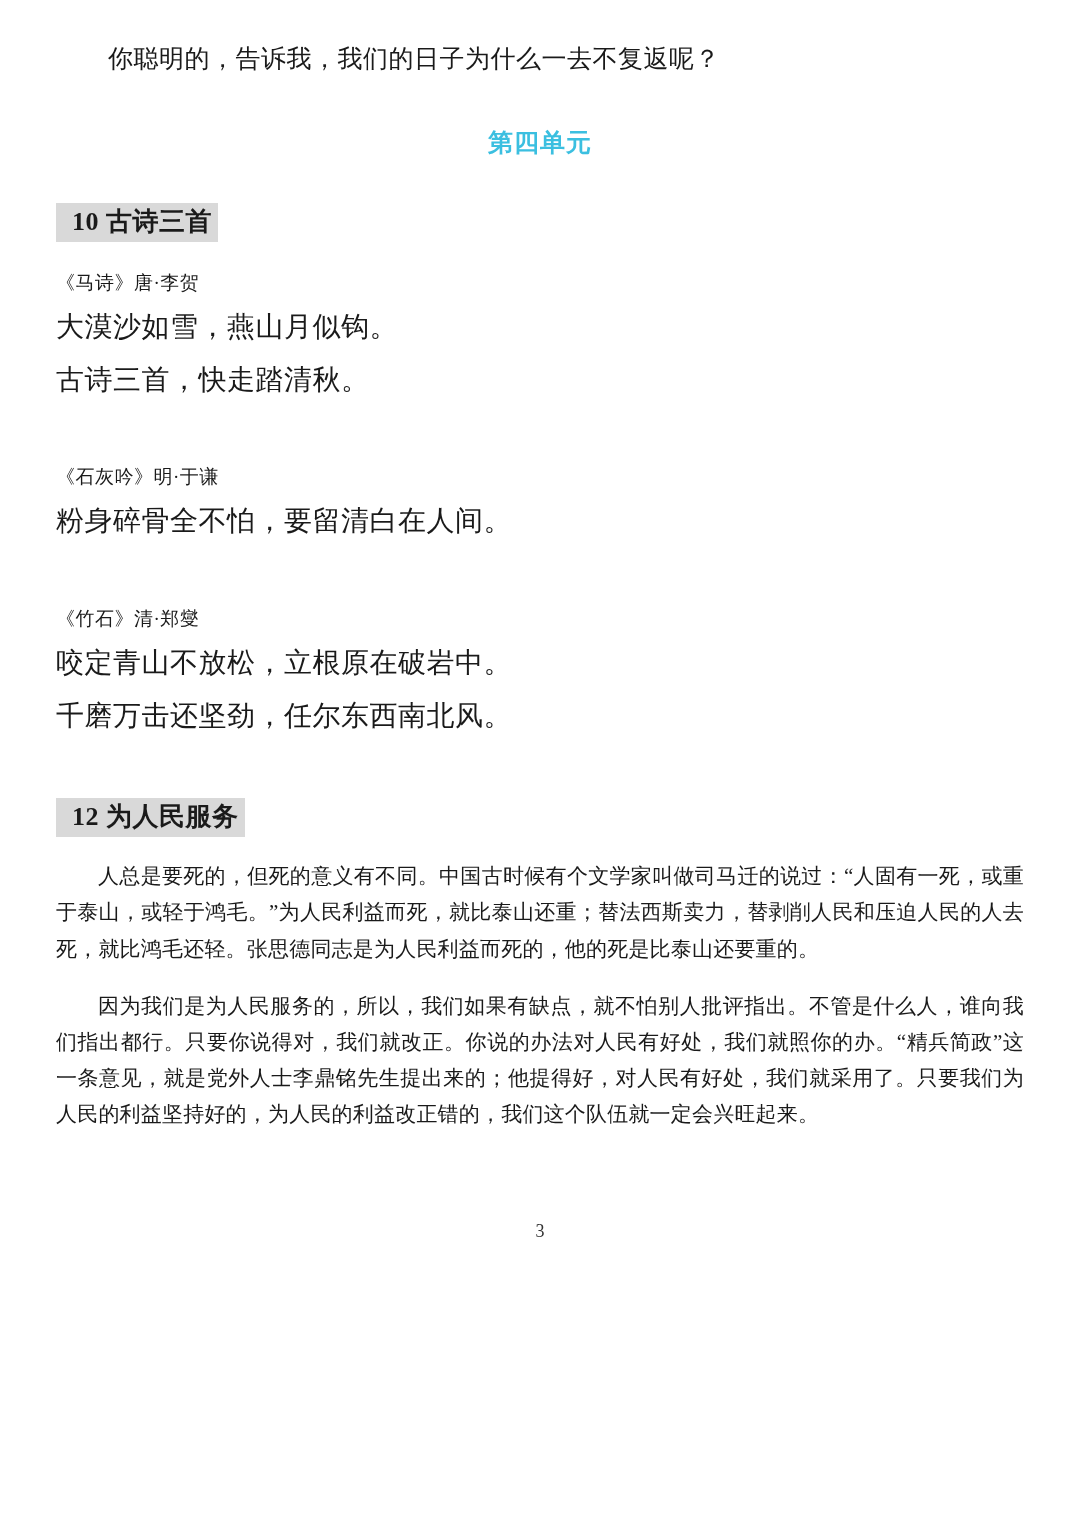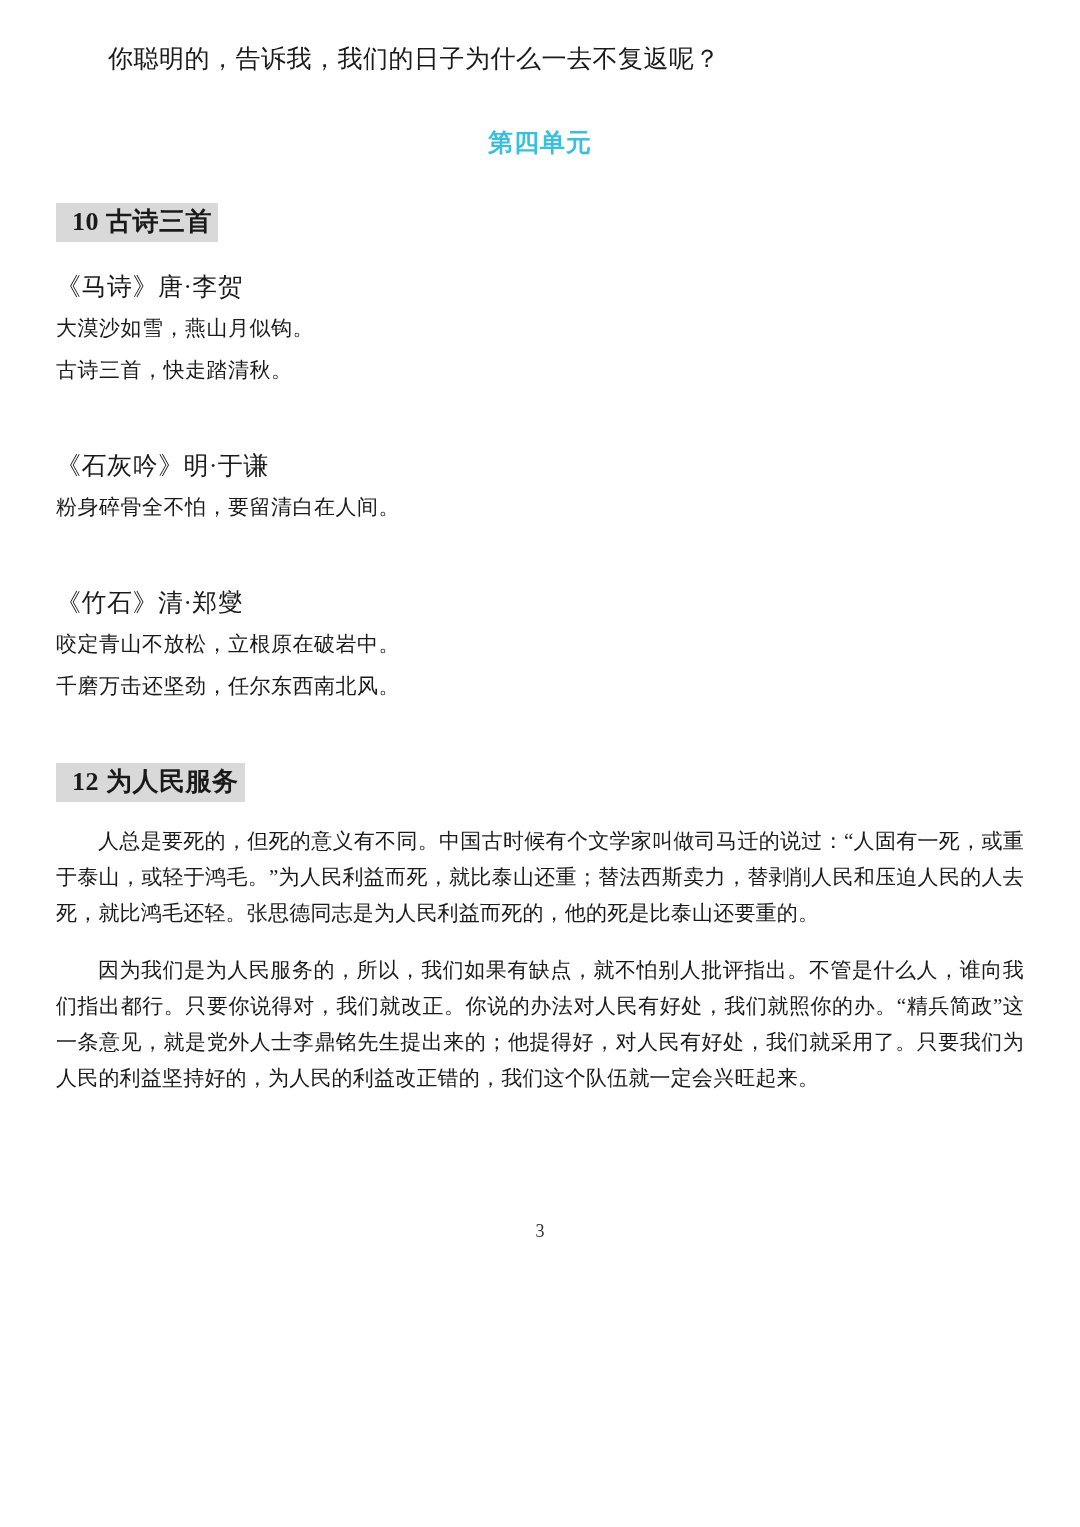--- a/index.html
+++ b/index.html
@@ -46,27 +46,27 @@
     margin-top: 22px;
     letter-spacing: 0.5px;
   }
   .lesson-title-wrap {
     margin-top: 22px;
   }
   .poem-block {
     margin-top: 10px;
   }
   .poem-title {
-    font-size: 25px;
+    font-size: 19px;
     letter-spacing: 0.5px;
     margin-bottom: 2px;
     margin-top: 28px;
   }
   .poem-line {
-    font-size: 21px;
+    font-size: 28px;
     line-height: 1.62;
     letter-spacing: 0.5px;
     margin-top: 8px;
   }
   .spacer-poem {
     height: 34px;
   }
   .prose-section {
     margin-top: 38px;
   }

